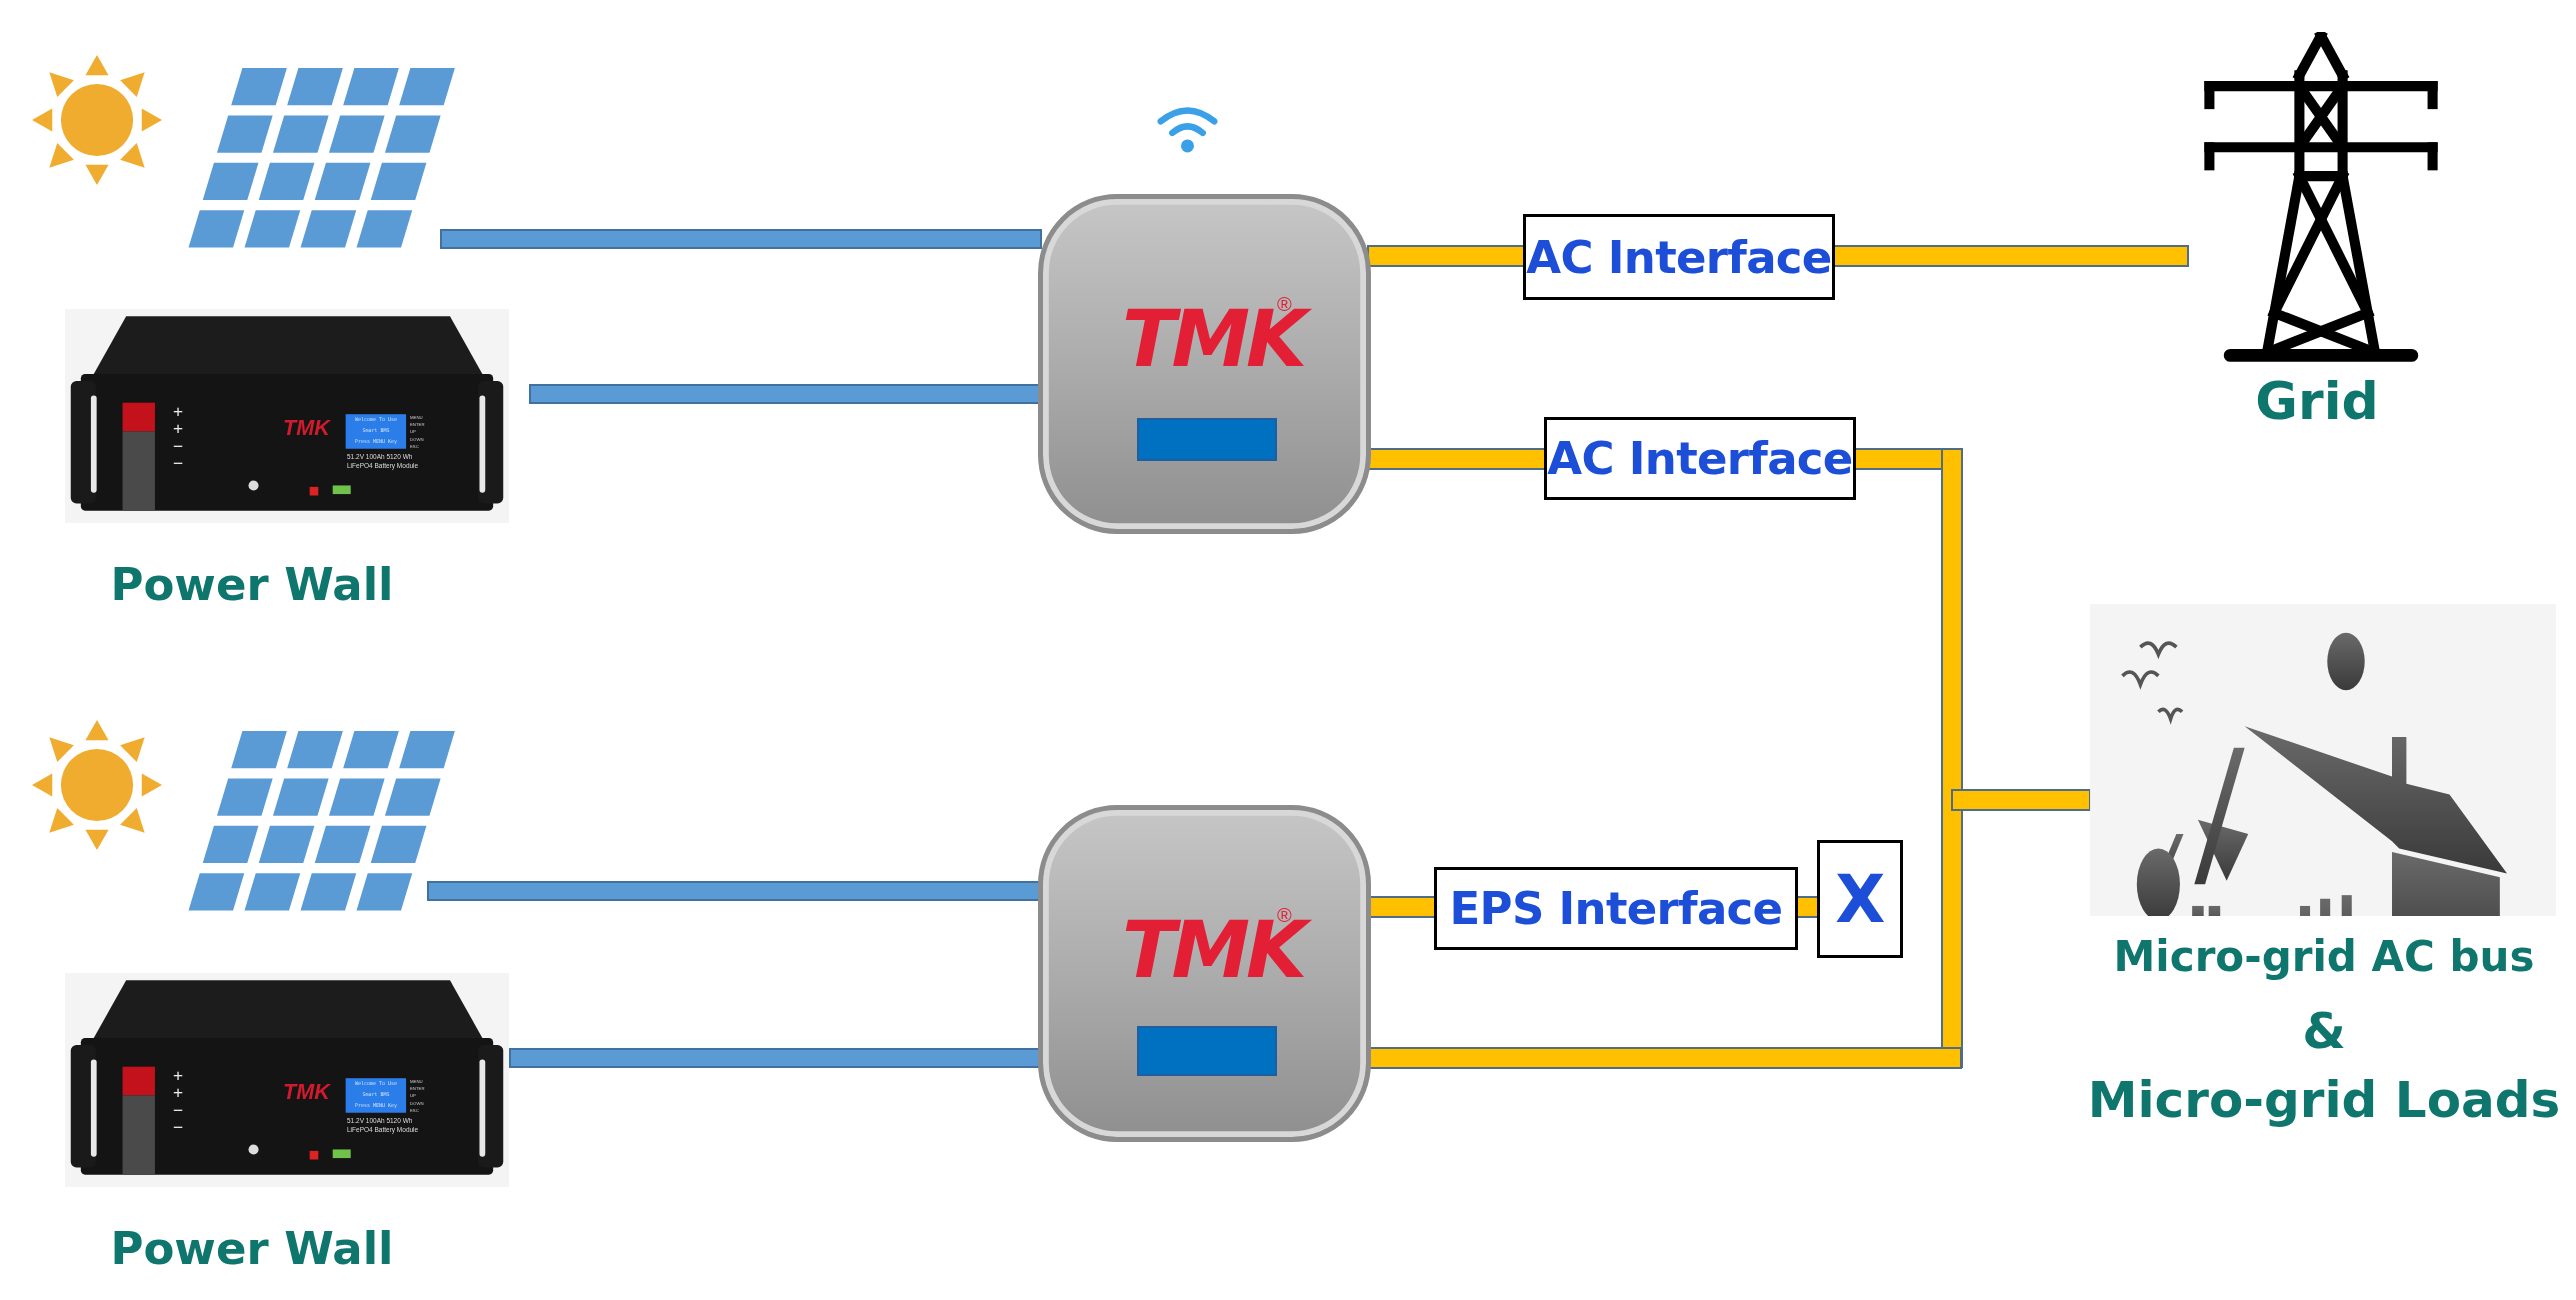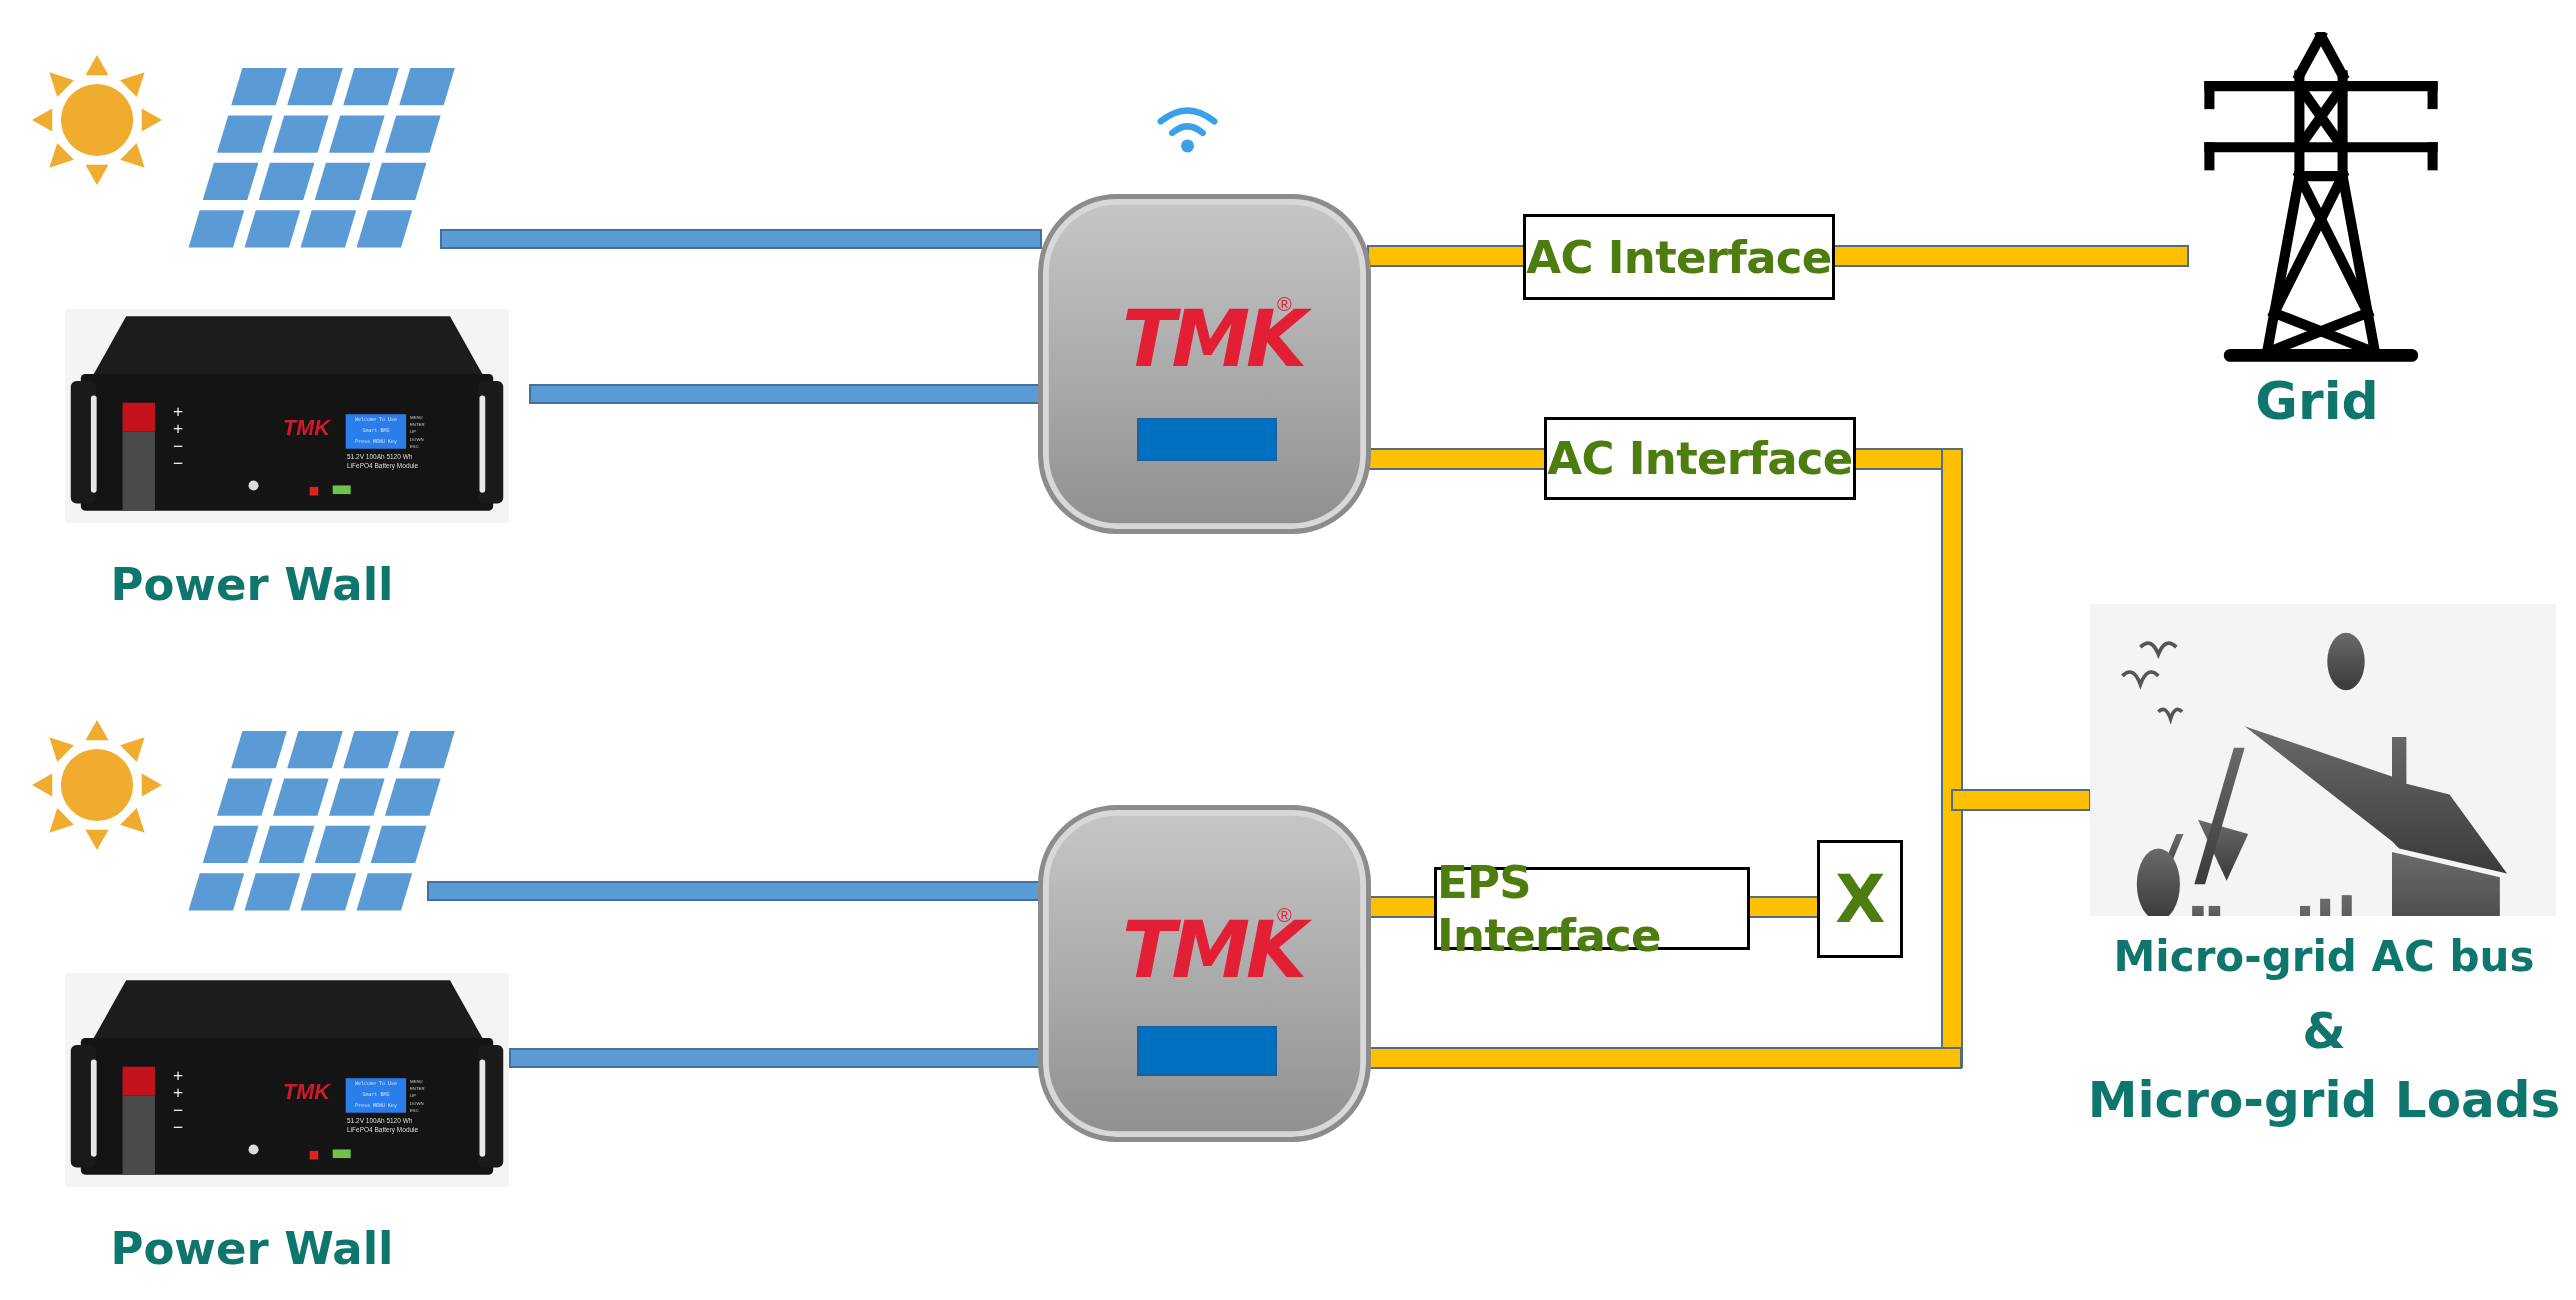--- a/index.html
+++ b/index.html
@@ -1,20 +1,20 @@
 <!DOCTYPE html>
 <html style="font-size:11.5px"><head>
 <meta charset="utf-8">
 <style>
   html, body { margin:0; padding:0; background:#ffffff; }
   body { width:2576px; height:1301px; position:relative; overflow:hidden; font-family:"Liberation Sans", "DejaVu Sans", sans-serif; }
   .abs { position:absolute; }
   .wire-blue { position:absolute; background:#5b9bd5; border:2.2px solid #41719c; box-sizing:border-box; }
   .wire-yellow { position:absolute; background:#ffc000; border:2.2px solid #4f6d86; box-sizing:border-box; }
-  .label-box { position:absolute; background:#fff; border:3.6px solid #000; box-sizing:border-box; display:flex; align-items:center; justify-content:center; font-weight:bold; font-size:45px; color:#4d7c0f; font-family:"DejaVu Sans", sans-serif; letter-spacing:-0.7px; }
+  .label-box { position:absolute; background:#fff; border:3.6px solid #000; box-sizing:border-box; display:flex; align-items:center; justify-content:center; font-weight:bold; font-size:45px; color:#1d4ed8; font-family:"DejaVu Sans", sans-serif; letter-spacing:-0.7px; }
   .caption { position:absolute; font-weight:bold; color:#0f766e; font-family:"DejaVu Sans", sans-serif; text-align:center; white-space:nowrap; }
   .inverter { position:absolute; border-radius:79px; border:5.8px solid #8c8c8c; box-sizing:border-box;
     background:linear-gradient(#c6c6c6 0%, #a9a9a9 55%, #8f8f8f 100%); box-shadow: inset 0 0 0 5.8px #d8d8d8; }
   .inv-screen { position:absolute; background:#0070c0; border:2.2px solid #1f5f9f; box-sizing:border-box; }
   .inv-logo { position:absolute; color:#e31f35; font-weight:bold; font-style:italic; font-family:"DejaVu Sans", sans-serif; }
   .battery { position:absolute; }
   .panel-svg, .sun-svg { position:absolute; }
 </style>
 </head>
 <body>
@@ -235,21 +235,21 @@
 <div class="caption" style="left:108px; top:1222px; width:288px; font-size:45px;">Power Wall</div>
 
 <div class="inverter" style="left:1038px; top:805px; width:333px; height:337px;">
   <div class="inv-logo" style="left:79px; top:94px; font-size:79px; letter-spacing:-4.3px;">
     <span>TMK</span>
   </div>
   <span class="abs" style="left:234px; top:94px; font-size:20px; color:#e31f35;">®</span>
   <div class="inv-screen" style="left:94px; top:216px; width:140px; height:50px;"></div>
 </div>
 
-<div class="label-box" style="left:1434px; top:867px; width:316px; height:83px;">EPS Interface</div>
+<div class="label-box" style="left:1434px; top:867px; width:364px; height:83px;">EPS Interface</div>
 <div class="label-box" style="left:1817px; top:840px; width:86px; height:118px; font-size:65px;">X</div>
 
 <svg class="abs" style="left:2090px; top:604px;" width="466" height="312" viewBox="0 0 648 434">
   <defs>
     <linearGradient id="hg" x1="0" y1="0" x2="0" y2="1">
       <stop offset="0" stop-color="#6a6a6a"></stop>
       <stop offset="1" stop-color="#3a3a3a"></stop>
     </linearGradient>
   </defs>
   <rect x="0" y="0" width="648" height="434" fill="#f4f4f4"></rect>

